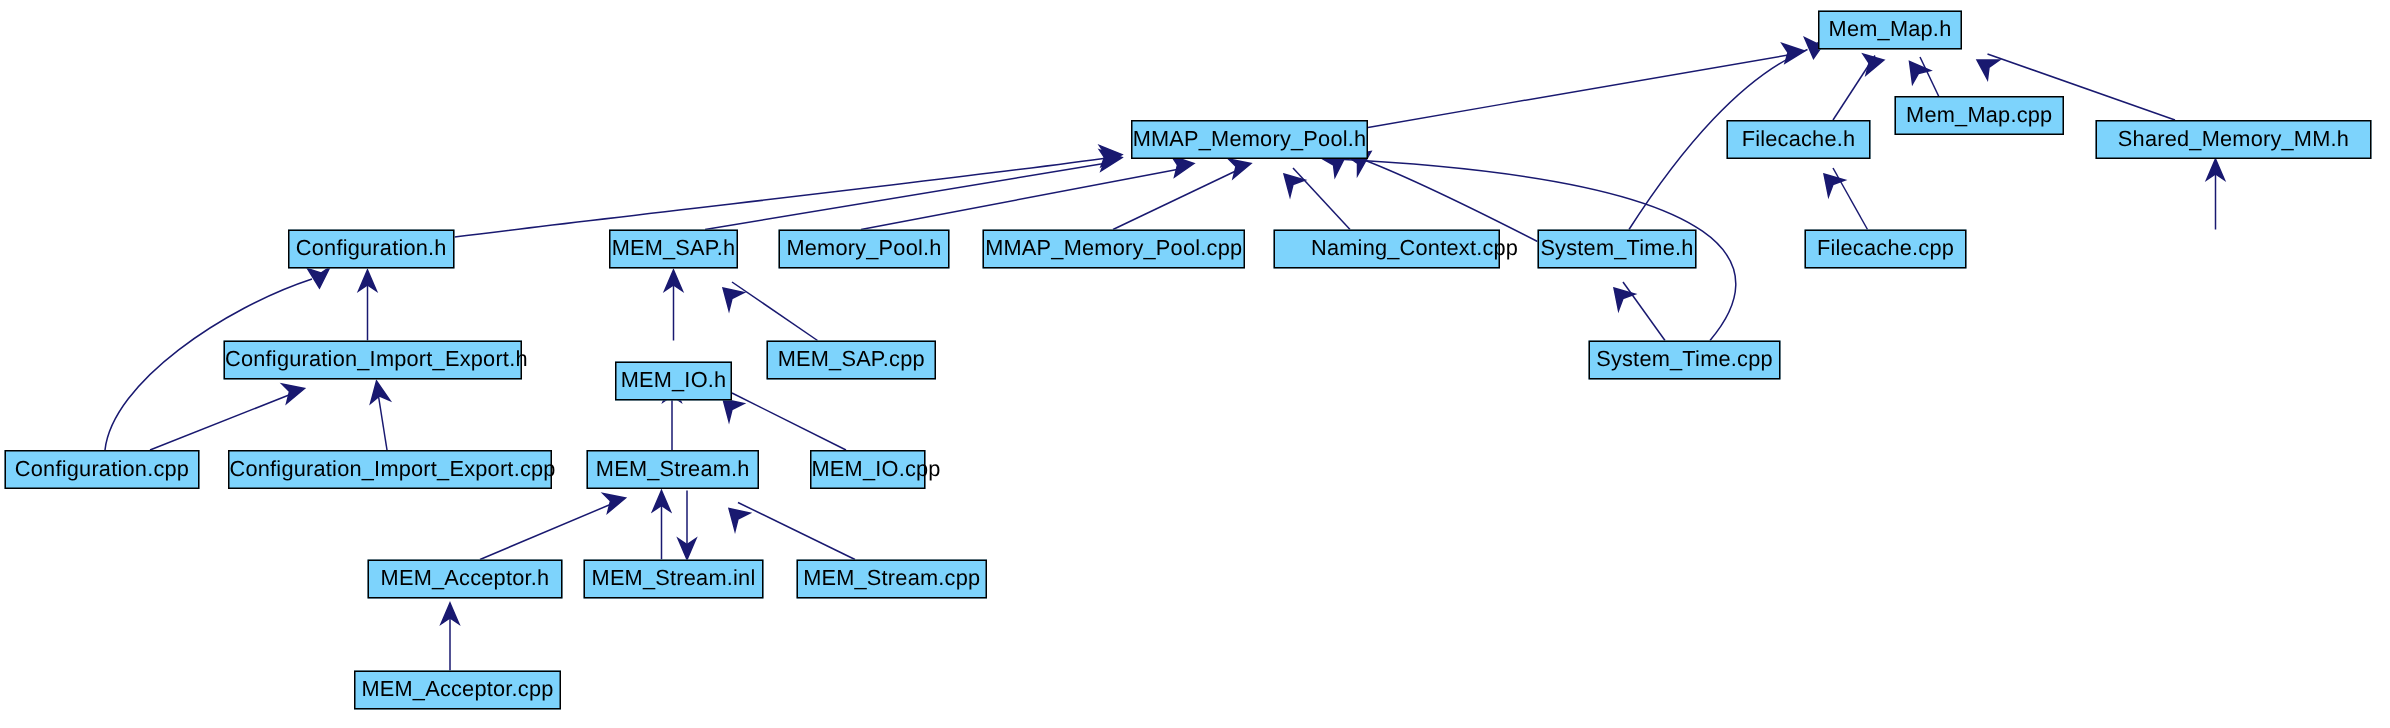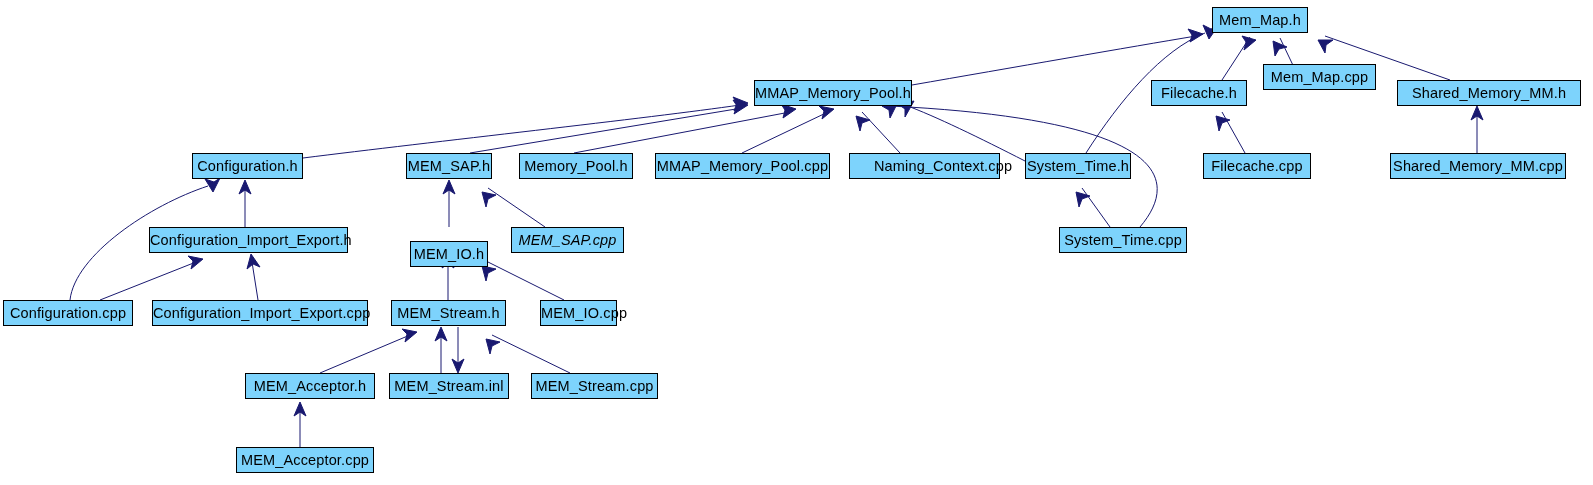--- a/index.html
+++ b/index.html
@@ -113,24 +113,23 @@
     <div class="node" style="left: 1151px; top: 80px; width: 96px;">Filecache.h</div>
     <div class="node" style="left: 1263px; top: 64px; width: 113px;">Mem_Map.cpp</div>
     <div class="node" style="left: 1397px; top: 80px; width: 184px;">Shared_Memory_MM.h</div>
     <div class="node" style="left: 192px; top: 153px; width: 111px;">Configuration.h</div>
     <div class="node" style="left: 406px; top: 153px; width: 86px;">MEM_SAP.h</div>
     <div class="node" style="left: 519px; top: 153px; width: 114px;">Memory_Pool.h</div>
     <div class="node" style="left: 655px; top: 153px; width: 175px;">MMAP_Memory_Pool.cpp</div>
     <div class="node" style="left: 849px; top: 153px; width: 151px; padding-left: 24px;">Naming_Context.cpp</div>
     <div class="node" style="left: 1025px; top: 153px; width: 106px;">System_Time.h</div>
     <div class="node" style="left: 1203px; top: 153px; width: 108px;">Filecache.cpp</div>
-    <div class="node" style="left: 1390px; top: 153px; width: 176px;">Shared_Memory_MM.cpp</div>
     <div class="node" style="left: 149px; top: 227px; width: 199px;">Configuration_Import_Export.h</div>
     <div class="node" style="left: 410px; top: 241px; width: 78px;">MEM_IO.h</div>
-    <div class="node" style="left: 511px; top: 227px; width: 113px; font-style: italic;">MEM_SAP.cpp</div>
+    <div class="node" style="left: 511px; top: 227px; width: 113px;">MEM_SAP.cpp</div>
     <div class="node" style="left: 1059px; top: 227px; width: 128px;">System_Time.cpp</div>
     <div class="node" style="left: 3px; top: 300px; width: 130px;">Configuration.cpp</div>
     <div class="node" style="left: 152px; top: 300px; width: 216px;">Configuration_Import_Export.cpp</div>
     <div class="node" style="left: 391px; top: 300px; width: 115px;">MEM_Stream.h</div>
     <div class="node" style="left: 540px; top: 300px; width: 77px;">MEM_IO.cpp</div>
     <div class="node" style="left: 245px; top: 373px; width: 130px;">MEM_Acceptor.h</div>
     <div class="node" style="left: 389px; top: 373px; width: 120px;">MEM_Stream.inl</div>
     <div class="node" style="left: 531px; top: 373px; width: 127px;">MEM_Stream.cpp</div>
     <div class="node" style="left: 236px; top: 447px; width: 138px;">MEM_Acceptor.cpp</div>
   </div>

